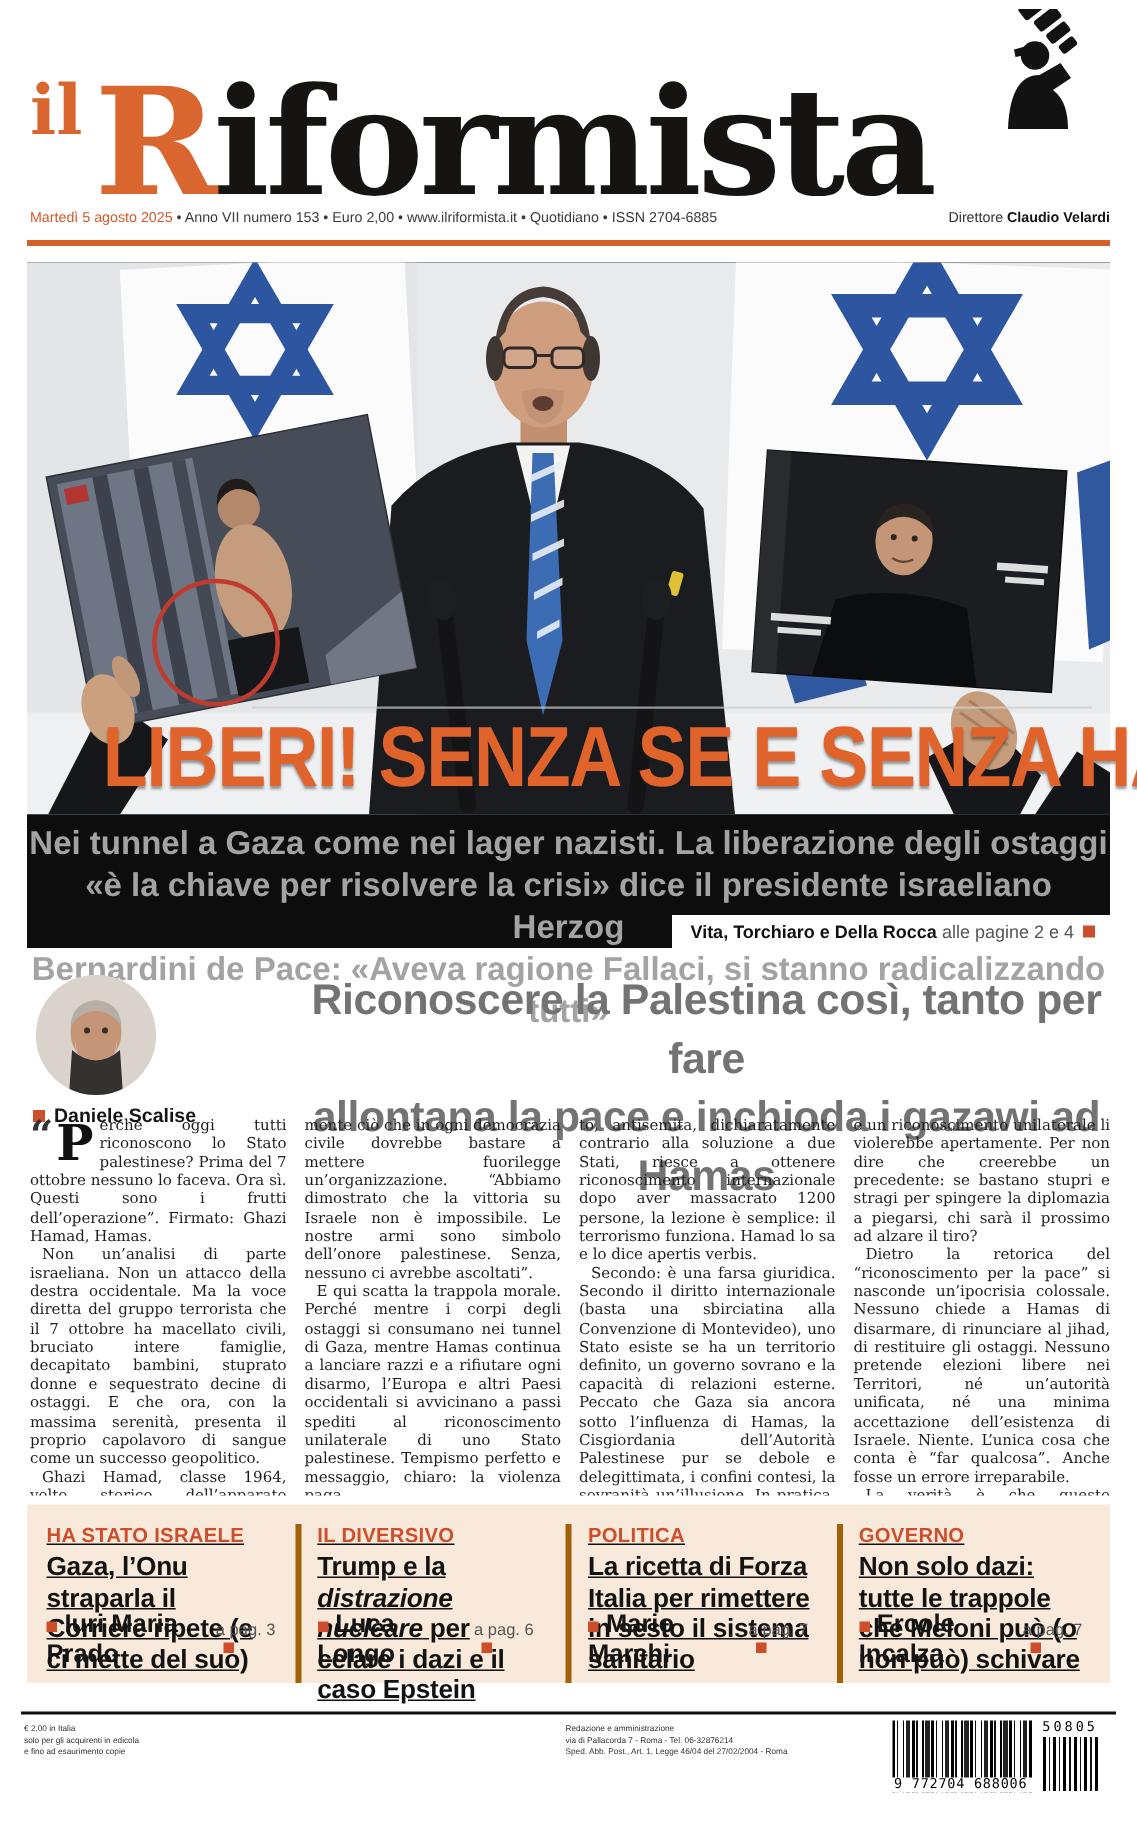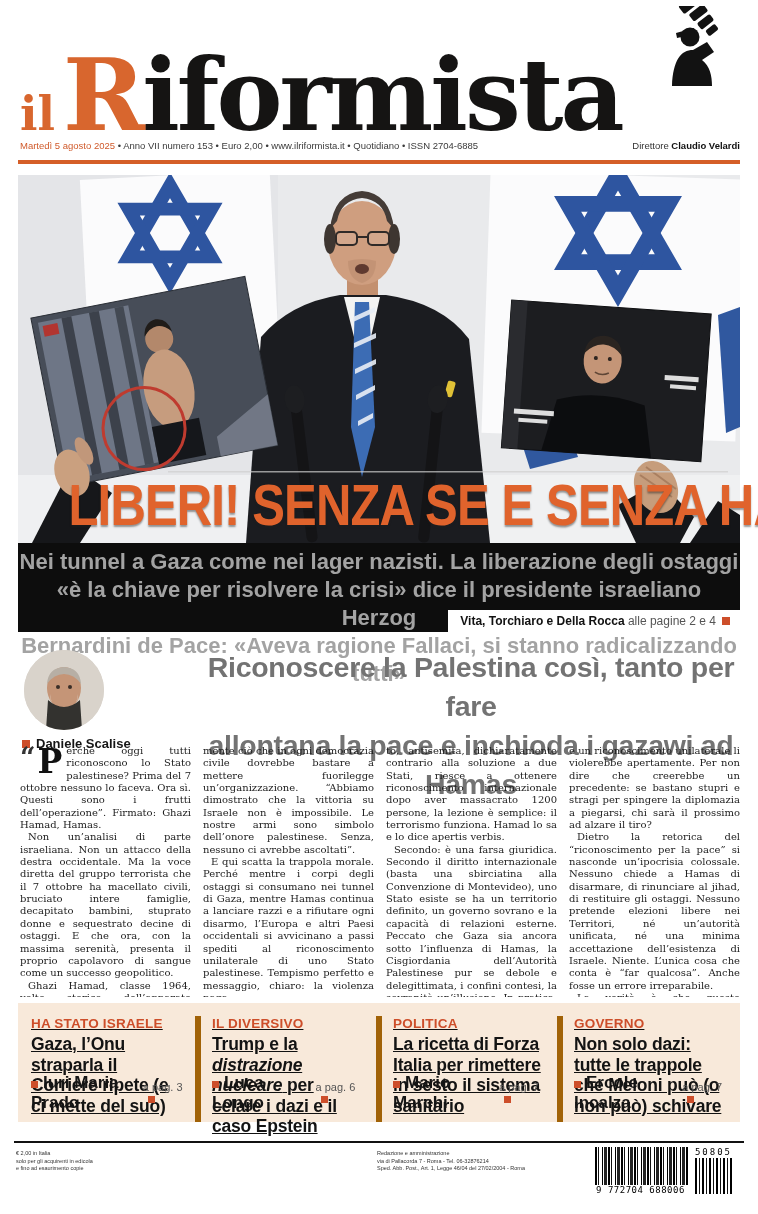--- a/index.html
+++ b/index.html
@@ -2,21 +2,21 @@
 <html><head>
 <meta charset="utf-8">
 <style>
   html,body{margin:0;padding:0;background:#ffffff;}
   .page{position:relative;width:758px;height:1214px;background:#fff;overflow:hidden;
         font-family:"Liberation Sans",sans-serif;color:#111;}
 
   
   .masthead{position:absolute;top:0;left:0;right:0;height:167px;}
   .brandrow{position:absolute;top:10px;left:20px;right:18px;height:126px;}
-  .wordmark{position:absolute;left:0;bottom:0;display:flex;align-items:flex-end;
+  .wordmark{position:absolute;left:0;bottom:0;display:flex;
             font-family:"DejaVu Serif",serif;font-weight:bold;line-height:.82;}
   .wm-il{font-size:46px;color:#d8662e;margin-right:8px;padding-bottom:2px;}
   .wm-big{font-size:99px;letter-spacing:-3px;}
   .wm-r{color:#d8662e;}
   .wm-rest{color:#151413;}
   .herald{position:absolute;right:6px;top:-4px;}
   .dateline{position:absolute;top:140px;left:20px;right:18px;display:flex;
             justify-content:space-between;font-size:9.5px;color:#3b3b3b;}
   .dl-date{color:#d05a2b;font-weight:normal;}
   .dl-right{color:#333;}
@@ -55,21 +55,21 @@
   .col p.nofirst{text-indent:0;}
   .oq{float:left;font-family:"DejaVu Serif",serif;font-weight:bold;font-size:27px;
       line-height:22px;color:#333;margin:2px 2px 0 0;}
   .dc{float:left;font-family:"DejaVu Serif",serif;font-weight:bold;font-size:33px;
       line-height:27px;color:#111;margin:3px 4px 0 0;}
 
   
   .teasers{position:absolute;top:1003px;left:18px;right:18px;height:119px;background:#f8e9da;
       display:flex;padding:13px 2px 0 2px;box-sizing:border-box;}
   .teaser{flex:1;min-width:0;padding:0 11px;position:relative;text-decoration:underline;}
-  .teaser + .teaser{border-left:6px solid #a16207;}
+  .teaser + .teaser{border-left:4px solid #a16207;}
   .kicker{font-size:13.5px;font-weight:bold;color:#cd4e2a;letter-spacing:.2px;margin:0 0 3px 0;}
   .t-title{margin:0;font-size:17.5px;line-height:20.5px;font-weight:bold;color:#131313;
       letter-spacing:-.2px;min-height:64px;}
   .t-title i{font-style:italic;}
   .t-meta{position:absolute;left:11px;right:11px;bottom:9px;display:flex;
       justify-content:space-between;align-items:center;}
   .t-author{font-size:17px;font-weight:bold;color:#151515;}
   .t-author .asq{display:inline-block;width:7px;height:7px;background:#cd4e2a;margin-right:5px;}
   .t-page{font-size:11px;color:#555;}
   .t-page .sq{width:7px;height:7px;margin-left:5px;}

